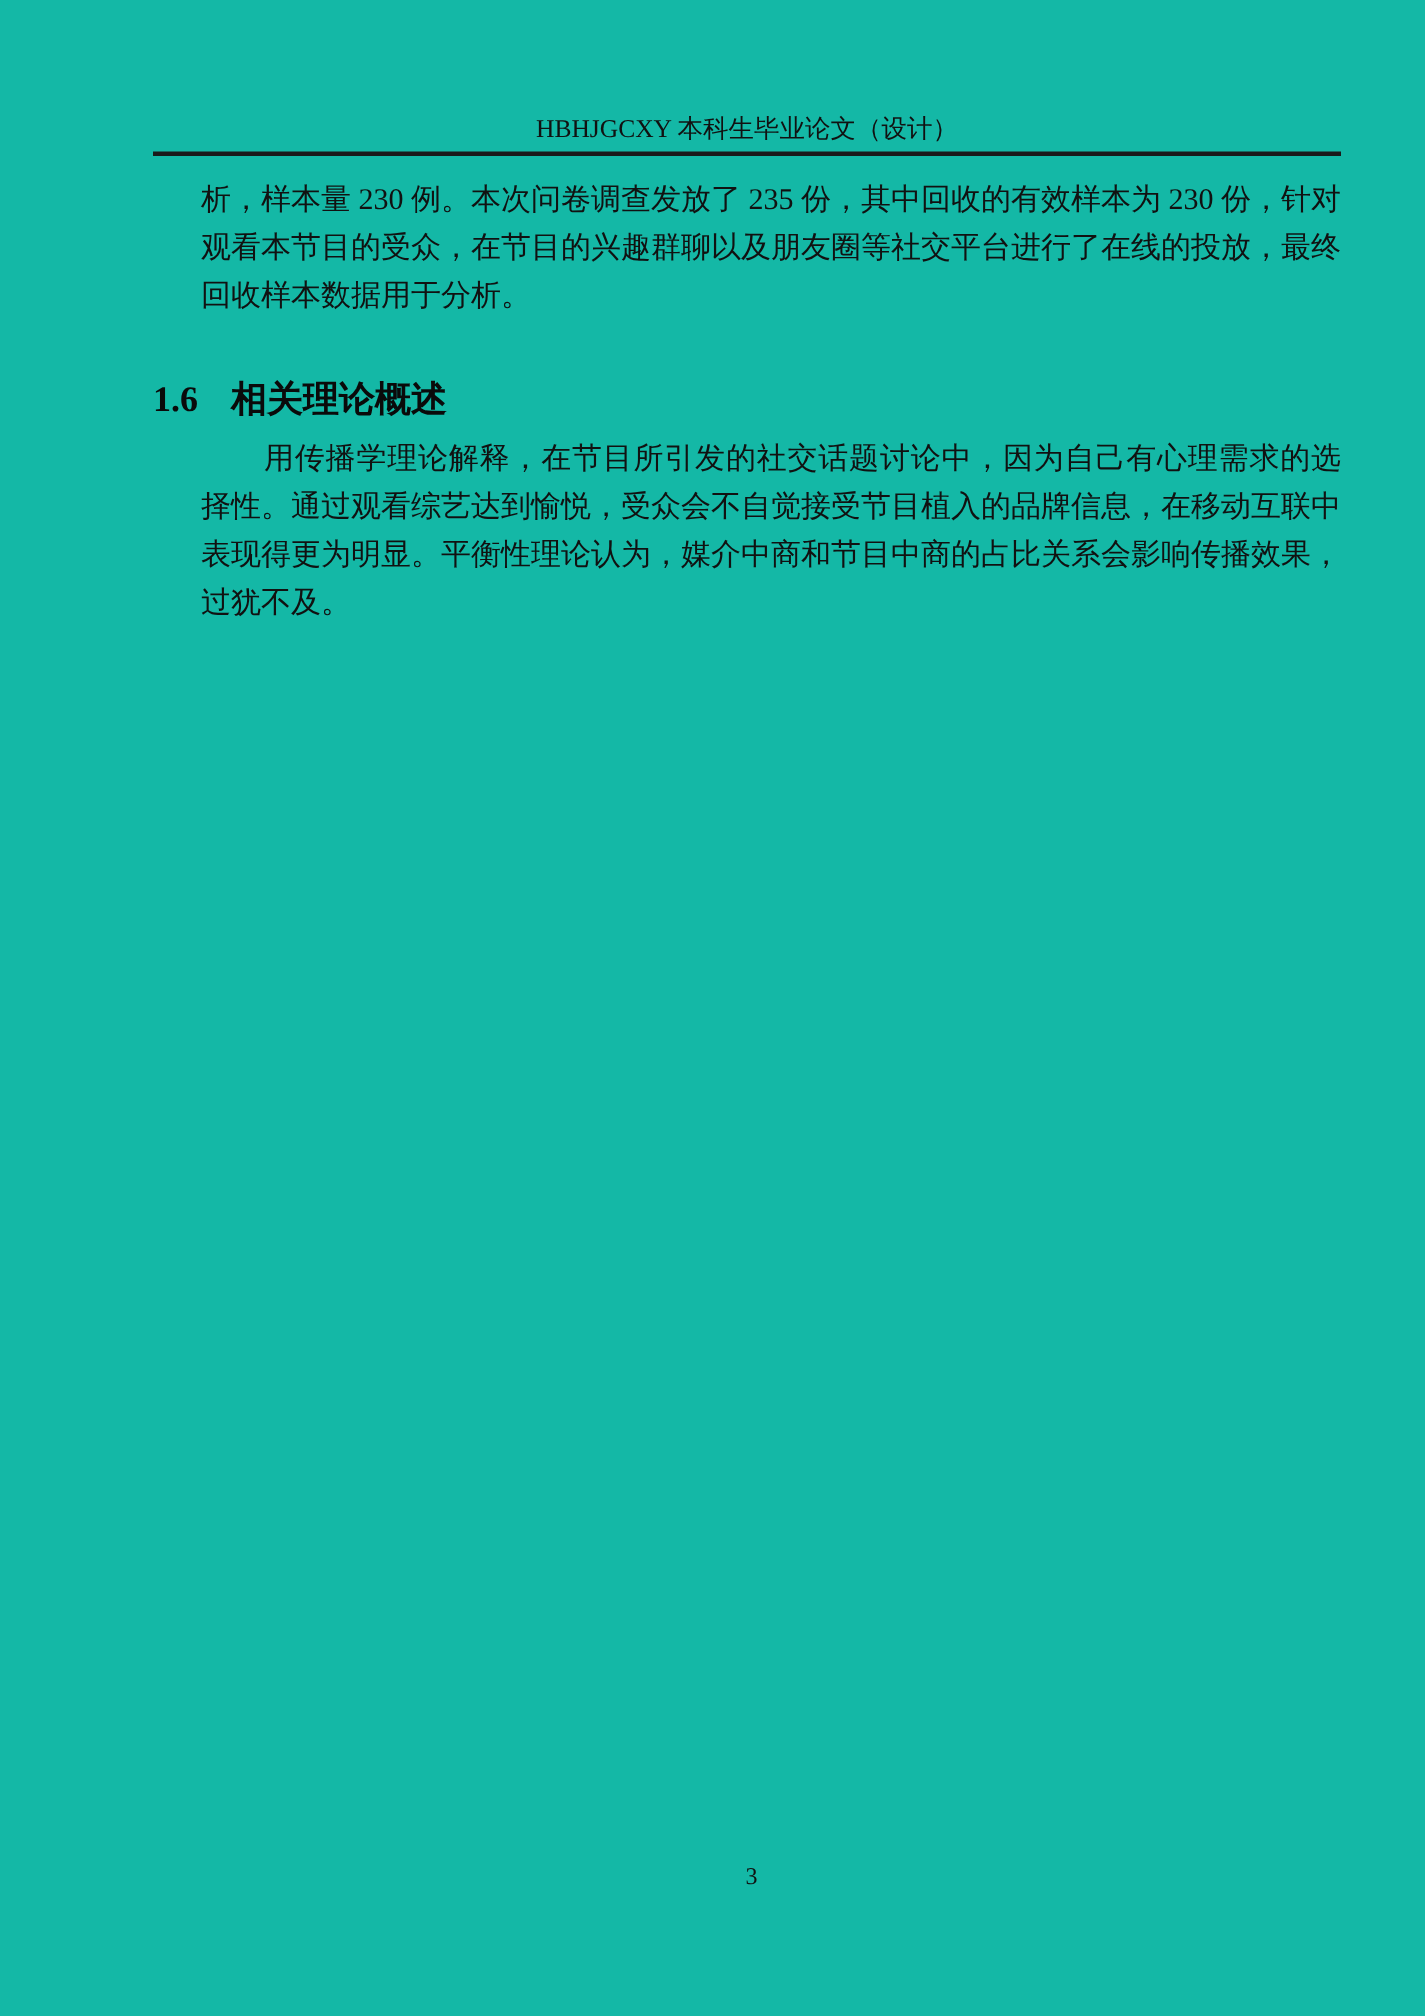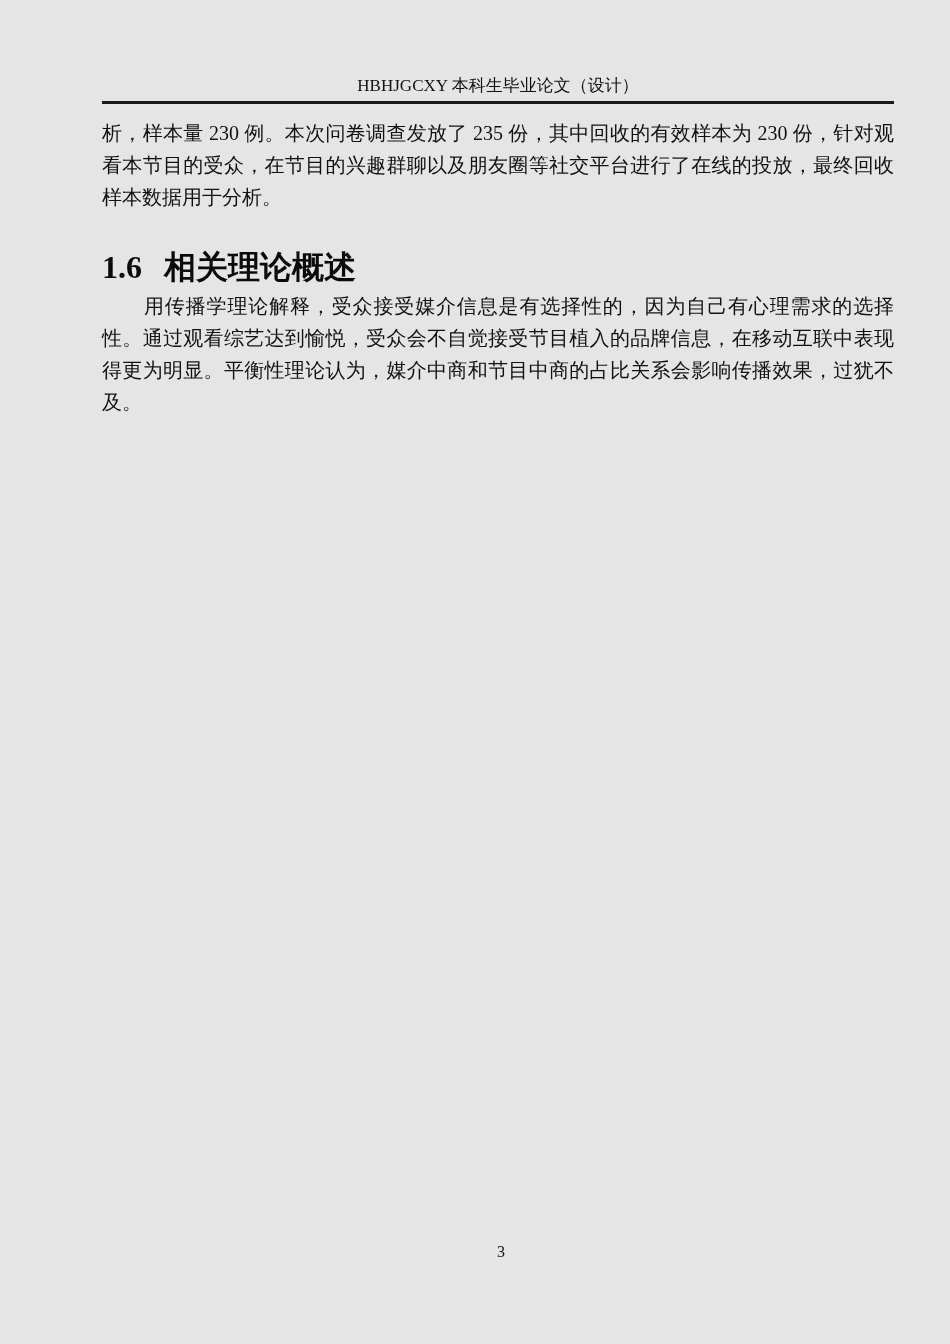--- a/index.html
+++ b/index.html
@@ -1,21 +1,21 @@
 <!DOCTYPE html>
 <html lang="zh"><head>
 <meta charset="utf-8">
 <style>
   * { margin: 0; padding: 0; box-sizing: border-box; }
   html, body { background: #ffffff; }
   .page {
     position: relative;
     width: 950px;
     height: 1344px;
-    background: #e5e5e5;
+    background: #14b8a6;
     color: #000000;
     font-family: "Liberation Serif", "DejaVu Serif", serif;
     padding: 76px 56px 0 102px;
     overflow: hidden;
   }
   .header-title {
     text-align: center;
     font-size: 17px;
     line-height: 20px;
     color: #111111;
@@ -25,25 +25,26 @@
     background: #1a1a1a;
     margin-top: 5px;
   }
   .doc-body { margin-top: 13px; }
   .body-text {
     font-size: 20px;
     line-height: 32px;
     text-align: justify;
     text-justify: inter-ideograph;
     color: #111111;
+    margin-left: 32px;
   }
   .indented { text-indent: 42px; }
   .section-heading {
     margin: 37px 0 6px 0;
-    font-size: 32px;
+    font-size: 24px;
     line-height: 34px;
     font-weight: bold;
     font-family: "Liberation Sans", "DejaVu Sans", sans-serif;
     color: #0a0a0a;
   }
   .section-number {
     font-family: "Liberation Serif", "DejaVu Serif", serif;
     margin-right: 22px;
   }
   .citation {
@@ -72,21 +73,21 @@
   </header>
 
   <main class="doc-body">
 
     <p class="body-text">析，样本量 230 例。本次问卷调查发放了 235 份，其中回收的有效样本为 230 份，针对观看本节目的受众，在节目的兴趣群聊以及朋友圈等社交平台进行了在线的投放，最终回收样本数据用于分析。</p>
 
     <h2 class="section-heading">
       <span class="section-number">1.6</span><span class="section-title">相关理论概述</span>
     </h2>
 
-    <p class="body-text indented">用传播学理论解释，受众接受媒介信息是有选择性的，因为自己有心理需求的选择性。通过观看综艺达到愉悦，受众会不自觉接受节目植入的品牌信息，在移动互联中表现得更为明显。平衡性理论认为，媒介中商和节目中商的占比关系会影响传播效果，过犹不及。</p>
+    <p class="body-text indented">用传播学理论解释，在节目所引发的社交话题讨论中，因为自己有心理需求的选择性。通过观看综艺达到愉悦，受众会不自觉接受节目植入的品牌信息，在移动互联中表现得更为明显。平衡性理论认为，媒介中商和节目中商的占比关系会影响传播效果，过犹不及。</p>
 
 
 
   </main>
 
   <div class="page-number">3</div>
 
 </div>
 
 </body></html>

